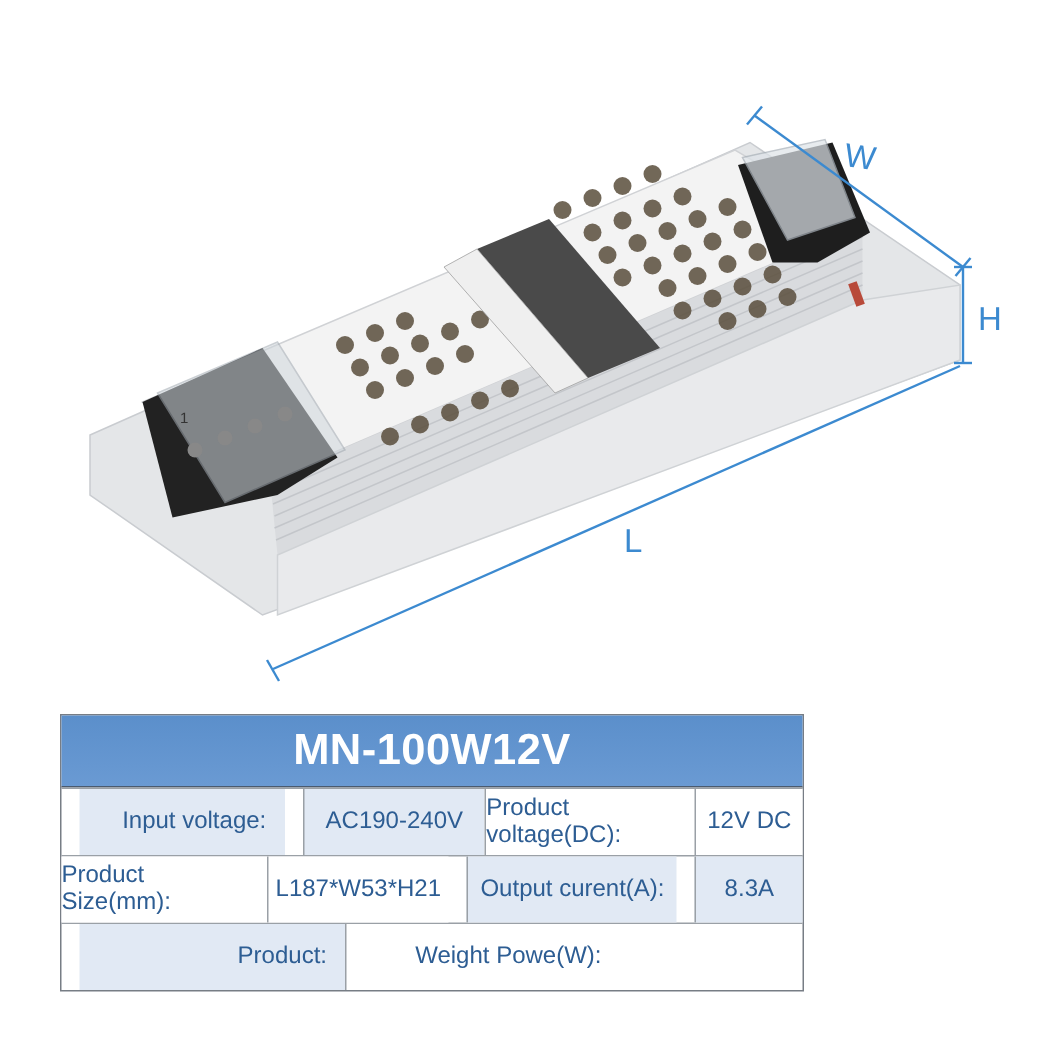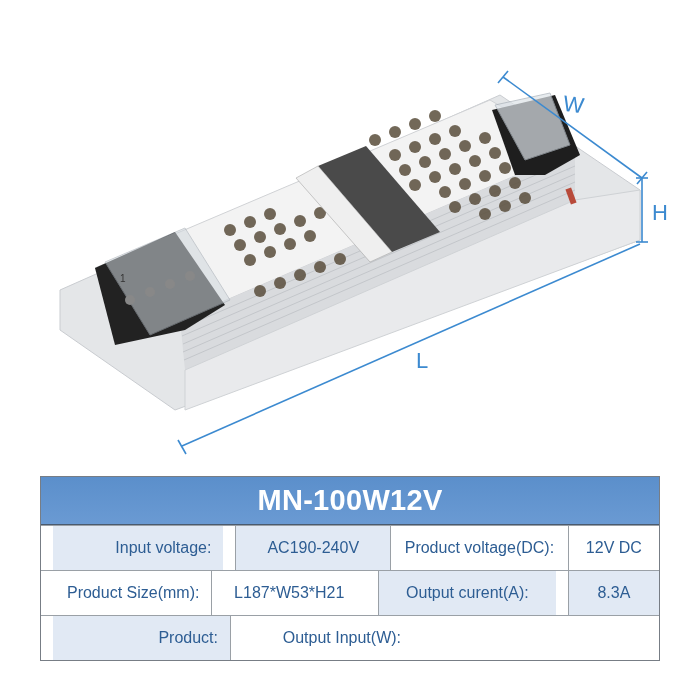--- a/index.html
+++ b/index.html
@@ -4,21 +4,21 @@
 <style>
   html, body { margin: 0; padding: 0; background: #ffffff; }
   body { width: 700px; height: 700px; position: relative; overflow: hidden; font-family: "Liberation Sans", sans-serif; }
   .product-area { position: absolute; left: 0; top: 0; width: 700px; height: 470px; }
   .product-area svg { position: absolute; left: 0; top: 0; }
   .dim-label { position: absolute; color: #3c8ad0; font-family: "Liberation Sans", sans-serif; font-size: 22px; font-weight: normal; }
   .dim-w { left: 563px; top: 92px; transform: rotate(8deg); }
   .dim-h { left: 652px; top: 200px; }
   .dim-l { left: 416px; top: 348px; }
 
-  .spec-table { position: absolute; left: 40px; top: 476px; width: 620px; border: 1px solid #777d85; box-sizing: border-box; }
+  .spec-table { position: absolute; left: 40px; top: 476px; width: 496px; border: 1px solid #777d85; box-sizing: border-box; }
   .spec-header { height: 47px; background: linear-gradient(#5b8fcb, #6a9ad3); border-bottom: 1px solid #4a5a6e; display: flex; align-items: center; justify-content: center; }
   .spec-title { color: #ffffff; font-size: 29px; font-weight: bold; letter-spacing: 0.3px; }
   .spec-row { display: flex; height: 44px; border-top: 1px solid #9aa0a6; }
   .spec-row:first-of-type { border-top: none; }
   .cell { display: flex; align-items: center; box-sizing: border-box; color: #2d5d93; font-size: 16px; border-left: 1px solid #9aa0a6; }
   .cell:first-child { border-left: none; }
   .c1 { width: 177px; justify-content: flex-end; padding-right: 12px; }
   .c2 { width: 161px; justify-content: center; }
   .c3 { width: 185px; justify-content: center; }
   .c4 { width: 95px; justify-content: center; }
@@ -146,15 +146,15 @@
 
   <div class="spec-row">
     <div class="cell c1 white">Product Size(mm):</div>
     <div class="cell c2 white">L187*W53*H21</div>
     <div class="cell c3 blue">Output curent(A):</div>
     <div class="cell c4 blue">8.3A</div>
   </div>
 
   <div class="spec-row">
     <div class="cell c1 blue">Product:</div>
-    <div class="cell c3 white" style="justify-content:flex-end;padding-right:14px;">Output Input(W):</div>
+    <div class="cell c3 white" style="justify-content:flex-end;padding-right:14px;">Weight Powe(W):</div>
   </div>
 </div>
 
 </body></html>

